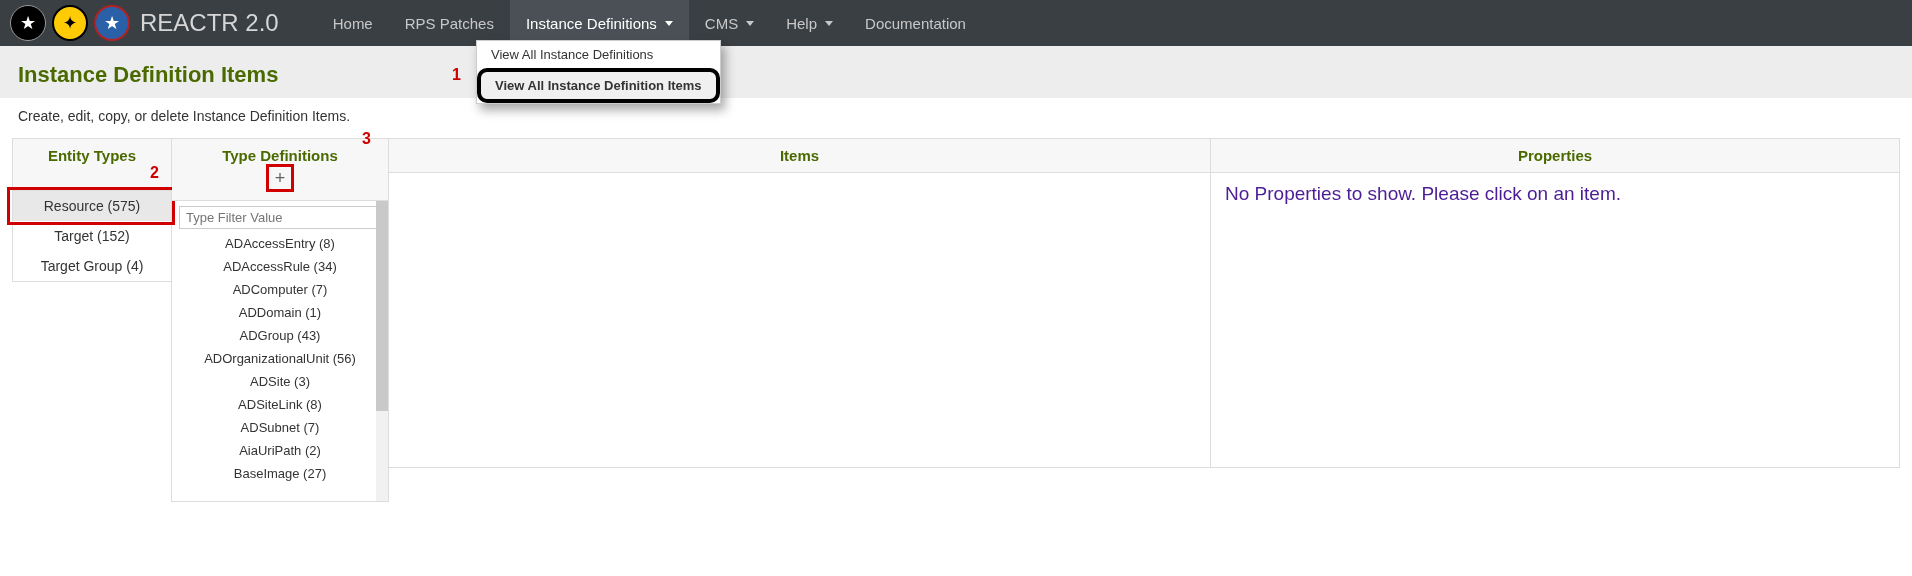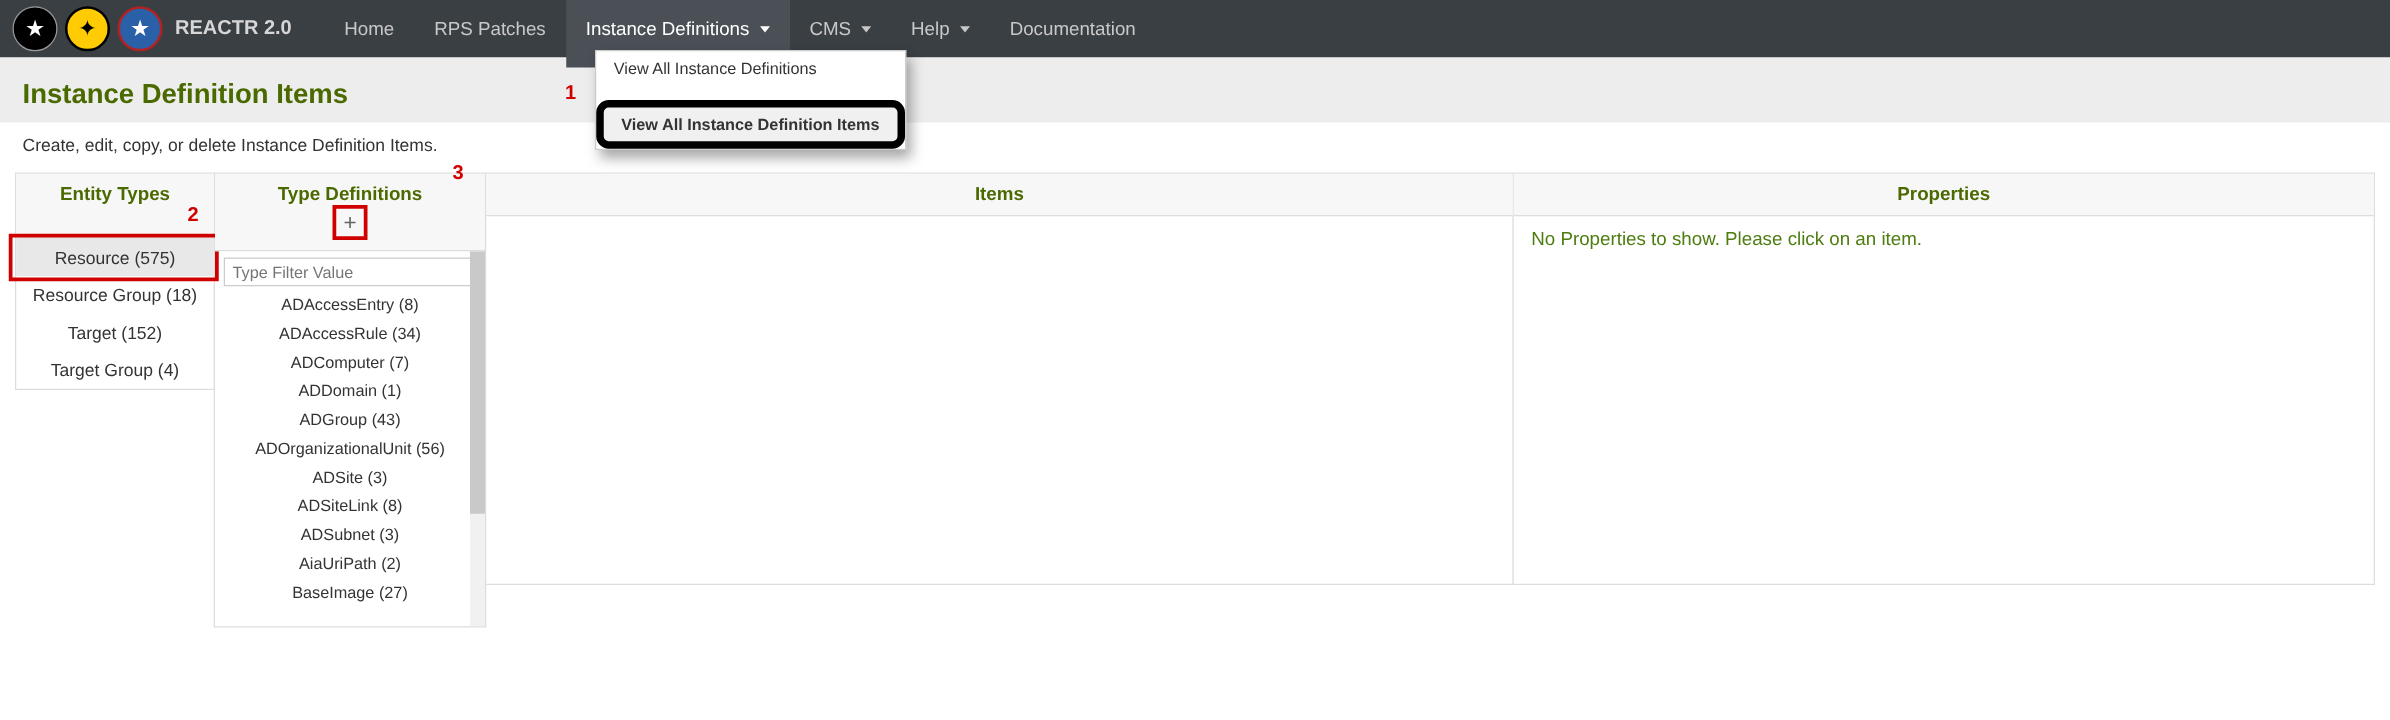--- a/index.html
+++ b/index.html
@@ -14,37 +14,37 @@
     padding: 0 10px;
     color: #c8c8c8;
   }
   .logo-group { display: flex; align-items: center; gap: 6px; margin-right: 10px; }
   .logo1, .logo2, .logo3 {
     width: 36px; height: 36px; border-radius: 50%; display:flex; align-items:center; justify-content:center;
   }
   .logo1 { background:#000; border:1px solid #999; font-size:9px; color:#fff; }
   .logo2 { background:#ffcb05; border:2px solid #000; }
   .logo3 { background:#2a60a8; border:2px solid #b22222; }
-  .brand { font-size: 16px; color: #d6d6d6; font-weight: 700; margin-right: 26px; }
+  .brand { font-size: 24px; color: #d6d6d6; font-weight: 400; margin-right: 38px; }
   .nav-items { display: flex; align-items: center; height: 100%; }
   .nav-link {
     padding: 0 16px; height: 62px; display:flex; align-items:center; gap:4px;
     color: #c8c8c8; cursor: pointer; font-size: 15px; position: relative;
   }
   .nav-link.active { background: #4a5056; color:#fff; }
   .caret { display:inline-block; width:0; height:0; border-left:4px solid transparent;
            border-right:4px solid transparent; border-top:5px solid #c8c8c8; margin-left:4px; }
   .nav-link.active .caret { border-top-color:#fff; }
   
   
   .dropdown { position: absolute; top: 40px; left: 476px; background: #fff; border:1px solid #ccc;
               box-shadow: 4px 6px 10px rgba(0,0,0,0.35); z-index:10; min-width: 206px; }
   .dropdown-item { padding: 6px 14px; font-size: 13px; color:#333; cursor:pointer;border-radius:10px; }
   .dropdown-item:hover, .dropdown-item.highlight { background:#f0f0f0; }
-  .redbox { border: 6px solid #000000; margin-top: 12px; }
+  .redbox { border: 4px solid #000000; }
   
   
   .annot { position:absolute; color:#d00000; font-weight:bold; font-size:16px; z-index:20; }
   
   
   .page-header-band { background:#ededed; padding: 16px 18px 10px 18px; border-bottom: 0; }
   .page-title { color:#4a6a00; font-size: 22px; font-weight:bold; }
   
   
   .sub-row { padding: 10px 18px 14px 18px; font-size: 14px; color:#333; }
@@ -69,21 +69,21 @@
   .redbox-inline { border:3px solid #d00000; padding:0; }
   
   .scroll-col { position:relative; }
   .scrollbar { position:absolute; right:0; top:0; width:12px; height:100%; background:#f1f1f1; }
   .scroll-thumb { position:absolute; right:0; top:0; width:12px; height:70%; background:#c9c9c9; }
   
   .typedef-panel .panel-body { position:relative; overflow:hidden; height: 300px; }
   .typedef-list { padding-bottom:4px; }
   .typedef-list .list-item { padding: 4px 12px; font-size:13px; }
   
-  .props-body { padding:10px 14px; font-size:15px; color:#4d7c0f; }
+  .props-body { padding:10px 14px; font-size:19px; color:#4c1d95; }
   
   .star1 { color:#fff; font-size:18px; }
   .star2 { color:#000; font-size:18px; }
   .star3 { color:#fff; font-size:18px; }
   
   
   .rel { position: relative; }
   .resource-redbox { position:absolute; left:-6px; top:-4px; right:-4px; bottom:-4px; border:3px solid #d00000; pointer-events:none; }
 </style>
 </head>
@@ -148,23 +148,20 @@
 
   <div class="panel entity-panel">
     <div class="panel-head">
       <span>Entity Types</span>
       <span class="annot" style="position:static; margin-left:auto;">2</span>
     </div>
     <div class="list">
       <div class="list-item selected rel">
         <span>Resource (575)</span>
         <span class="resource-redbox"></span>
-      </div>
-      <div class="list-item">
-        <span>Resource Group (18)</span>
       </div>
       <div class="list-item">
         <span>Target (152)</span>
       </div>
       <div class="list-item">
         <span>Target Group (4)</span>
       </div>
     </div>
   </div>
 
@@ -181,21 +178,21 @@
       <input class="filter-input" placeholder="Type Filter Value" style="">
       <div class="typedef-list">
         <div class="list-item"><span>ADAccessEntry (8)</span></div>
         <div class="list-item"><span>ADAccessRule (34)</span></div>
         <div class="list-item"><span>ADComputer (7)</span></div>
         <div class="list-item"><span>ADDomain (1)</span></div>
         <div class="list-item"><span>ADGroup (43)</span></div>
         <div class="list-item"><span>ADOrganizationalUnit (56)</span></div>
         <div class="list-item"><span>ADSite (3)</span></div>
         <div class="list-item"><span>ADSiteLink (8)</span></div>
-        <div class="list-item"><span>ADSubnet (3)</span></div>
+        <div class="list-item"><span>ADSubnet (7)</span></div>
         <div class="list-item"><span>AiaUriPath (2)</span></div>
         <div class="list-item"><span>BaseImage (27)</span></div>
 
       </div>
       <div class="scrollbar">
         <div class="scroll-thumb"></div>
       </div>
     </div>
   </div>
 

